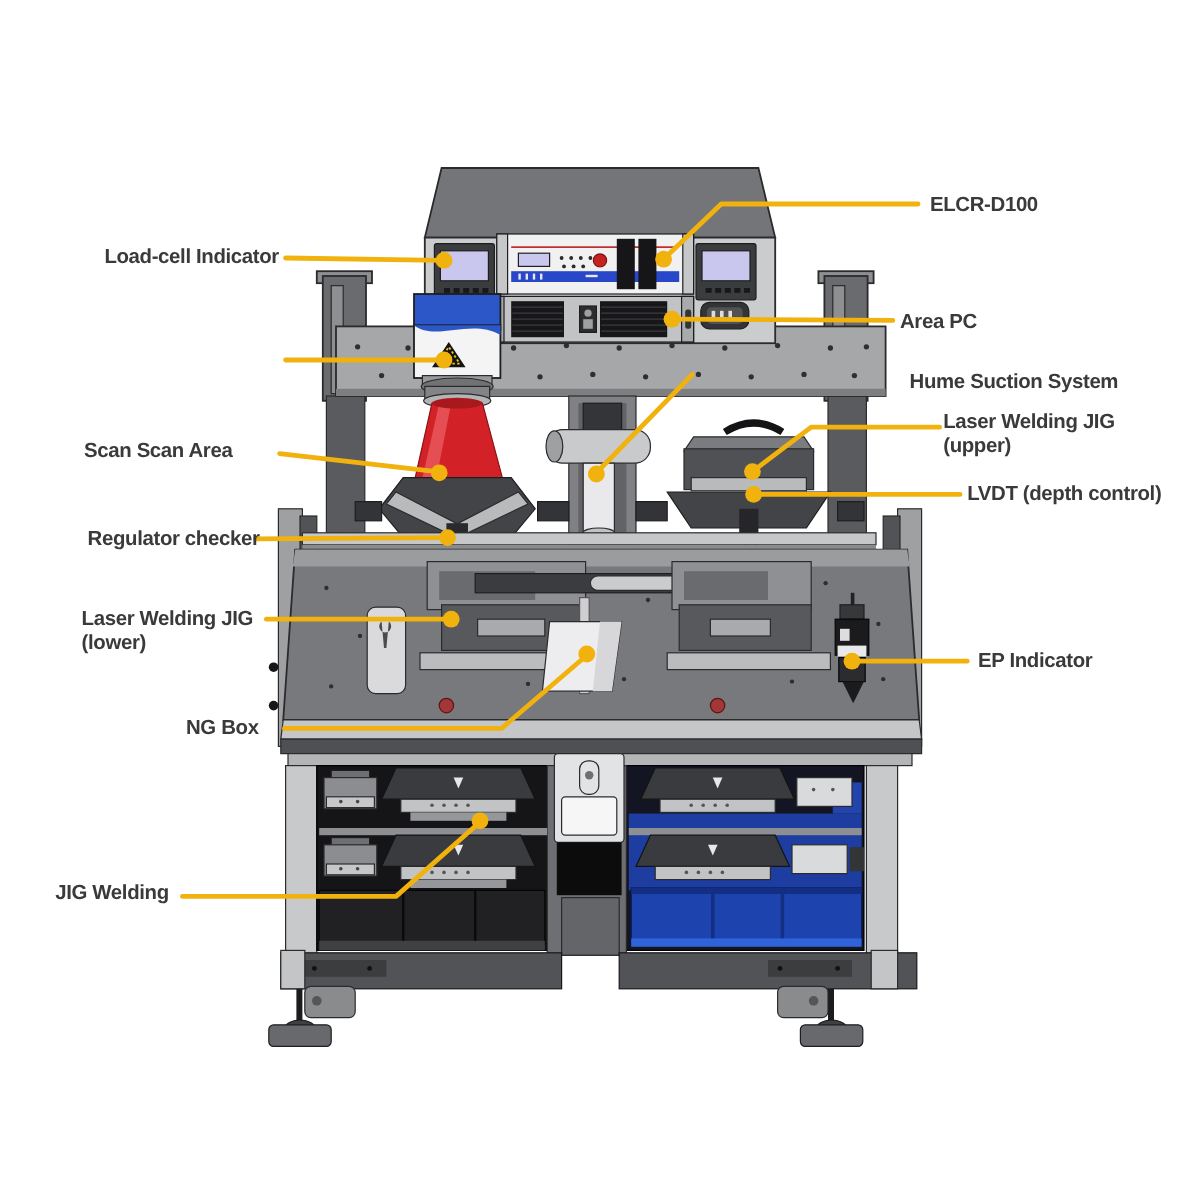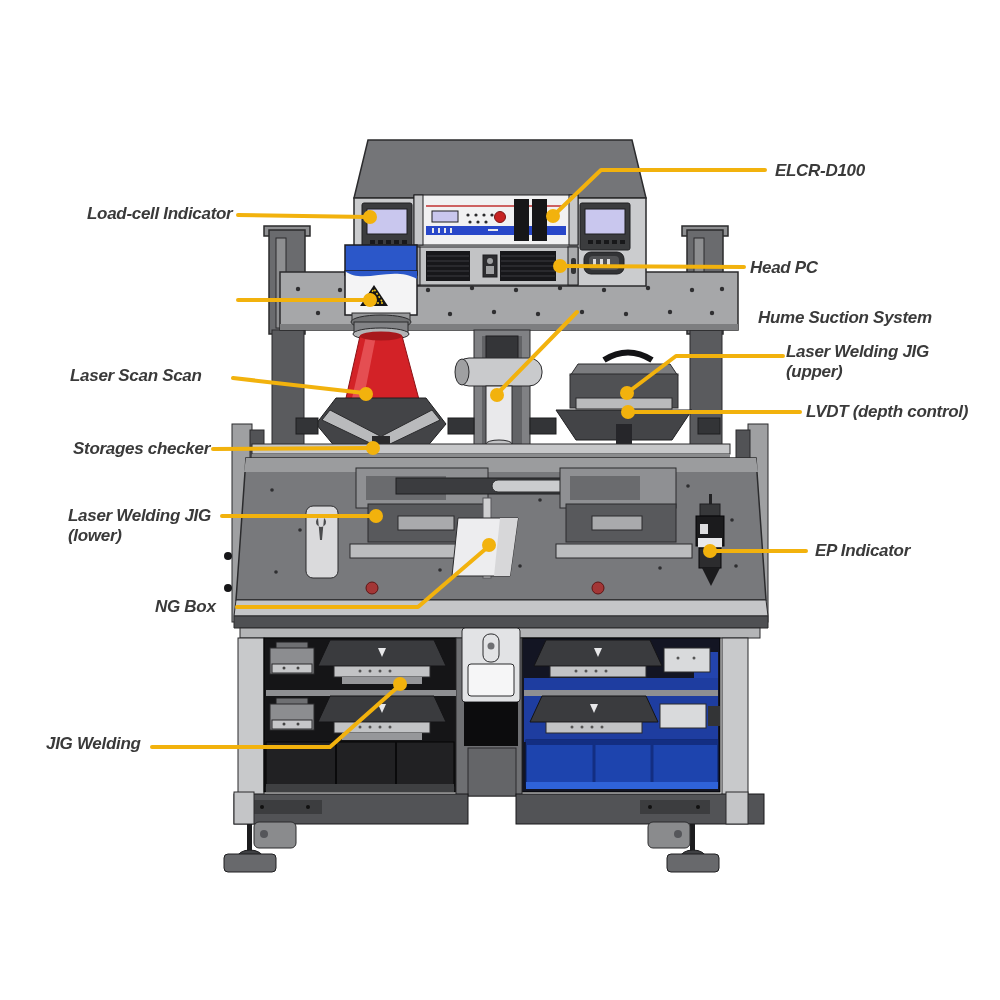--- a/index.html
+++ b/index.html
@@ -3,21 +3,21 @@
 <meta charset="utf-8">
 <style>
   html,body{margin:0;padding:0;background:#ffffff;}
   .stage{
     position:relative;width:1000px;height:1000px;background:#ffffff;
     font-family:"Liberation Sans","DejaVu Sans",sans-serif;overflow:hidden;
   }
   .stage svg{position:absolute;left:0;top:0;}
   .lbl{
     position:absolute;font-weight:bold;font-size:17px;line-height:20px;
-    color:#3a3a3a;letter-spacing:-0.3px;white-space:nowrap;font-style:italic;
+    color:#3a3a3a;letter-spacing:-0.3px;white-space:nowrap;
   }
 </style>
 </head>
 <body>
 
 <div class="stage">
 
 <svg width="1000" height="1000" viewBox="0 0 1000 1000">
 
   <g stroke="#2b2b2d" stroke-width="1.5">
@@ -425,29 +425,29 @@
         <circle cx="373" cy="448" r="7"></circle>
     <circle cx="376" cy="516" r="7"></circle>
         <circle cx="710" cy="551" r="7"></circle>
         <circle cx="489" cy="545" r="7"></circle>
     <circle cx="400" cy="684" r="7"></circle>
   </g>
 </svg>
 
 <div class="lbl" style="left:775px;top:161px;">ELCR-D100</div>
 <div class="lbl" style="left:87px;top:204px;text-align:center;">Load-cell Indicator</div>
-<div class="lbl" style="left:750px;top:258px;">Head PC</div>
+<div class="lbl" style="left:750px;top:258px;">Area PC</div>
 <div class="lbl" style="left:758px;top:308px;text-align:right;">Hume Suction System</div>
 <div class="lbl" style="left:786px;top:342px;">
   <div>Laser Welding JIG</div>
   <div>(upper)</div>
 </div>
 <div class="lbl" style="left:806px;top:402px;">LVDT (depth control)</div>
-<div class="lbl" style="left:70px;top:366px;">Laser Scan Scan</div>
-<div class="lbl" style="left:73px;top:439px;">Storages checker</div>
+<div class="lbl" style="left:70px;top:366px;">Scan Scan Area</div>
+<div class="lbl" style="left:73px;top:439px;">Regulator checker</div>
 <div class="lbl" style="left:68px;top:506px;">
   <div>Laser Welding JIG</div>
   <div>(lower)</div>
 </div>
 <div class="lbl" style="left:815px;top:541px;">EP Indicator</div>
 <div class="lbl" style="left:155px;top:597px;">NG Box</div>
 <div class="lbl" style="left:46px;top:734px;">JIG Welding</div>
 
 </div>
 

